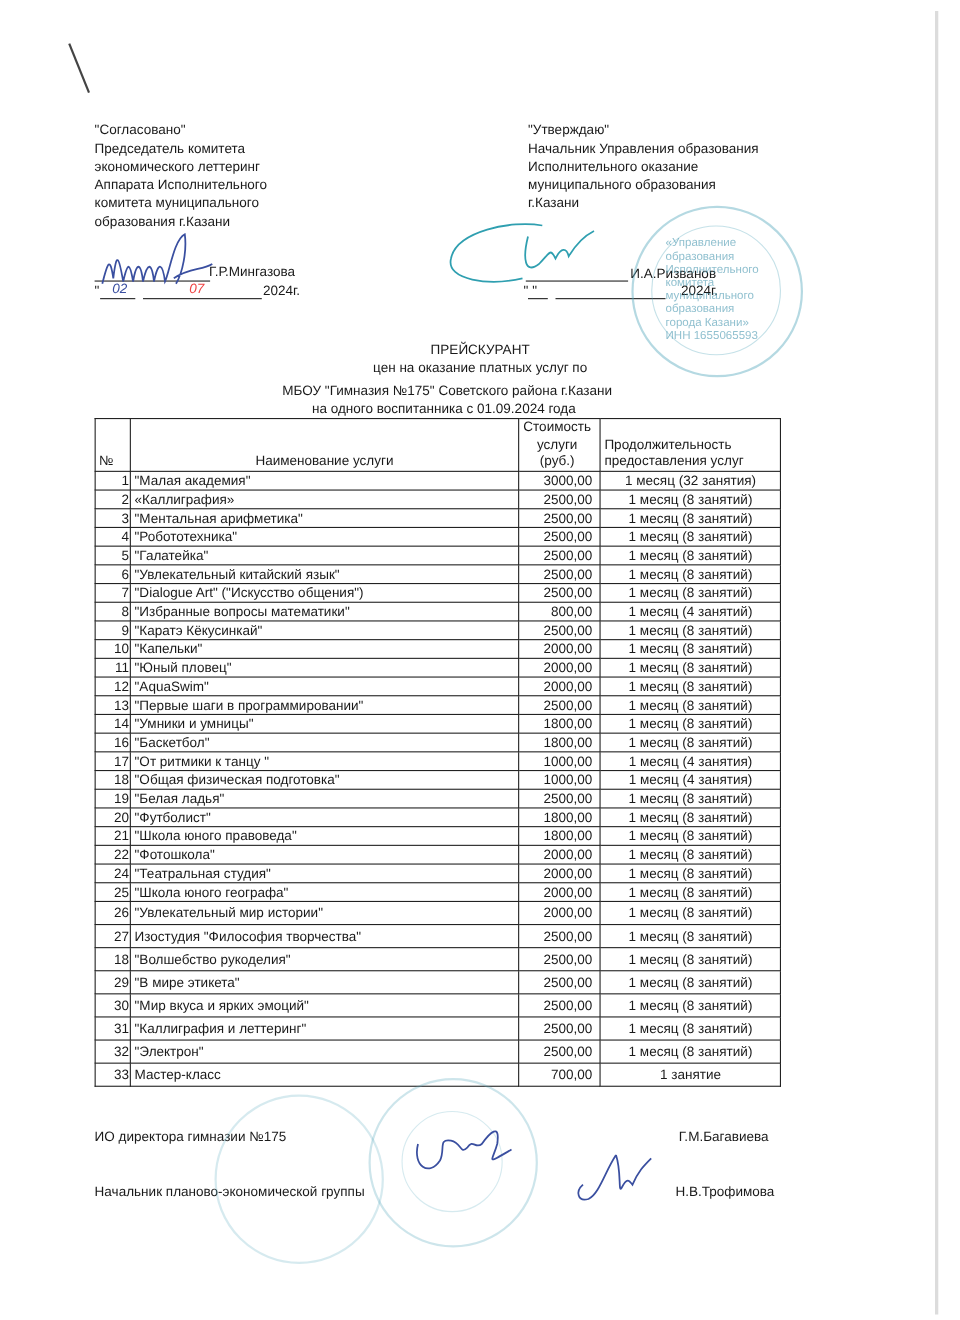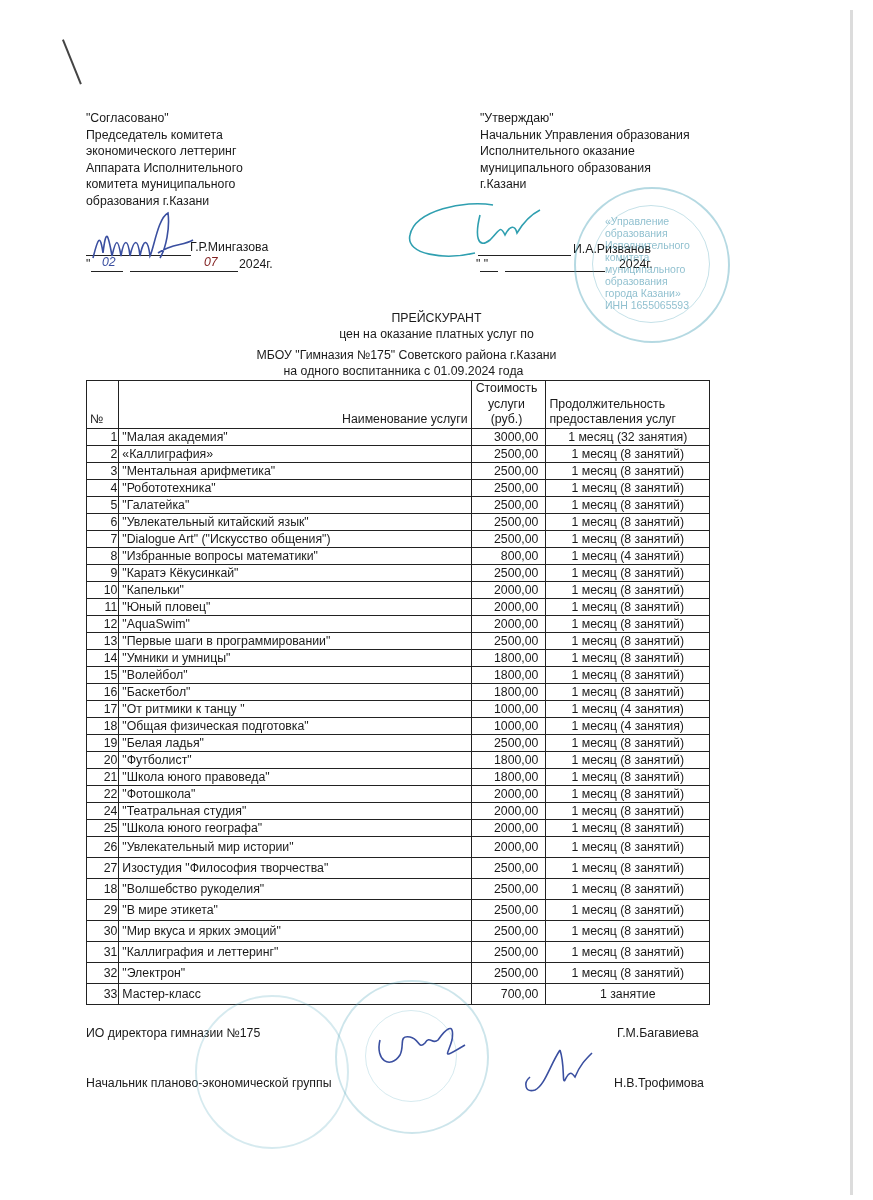--- a/index.html
+++ b/index.html
@@ -15,21 +15,21 @@
   .title { position:absolute; left:0; width:873px; text-align:center; font-size:12.3px; white-space:nowrap; }
   table.price { position:absolute; left:86px; top:380px; width:624px; border-collapse:collapse;
                 font-size:12.3px; }
   table.price td, table.price th { border:1px solid #222; padding:0 3px; font-weight:normal; height:16px;
                 white-space:nowrap; }
   table.price th { vertical-align:bottom; line-height:15.5px; }
   .c-num { width:28px; text-align:right; padding-right:1px !important; }
   .c-name { width:352px; text-align:left; }
   .c-price { width:64px; text-align:right; padding-right:7px !important; }
   .c-dur { width:158px; text-align:center; }
-  th.c-name { text-align:right; }
+  th.c-name { text-align:center; }
   th.c-num { text-align:left; }
   th.c-price { text-align:center; }
   th.c-dur { text-align:left; }
   tr.tall td { height:20px; }
   .stamp { position:absolute; border-radius:50%; border:2px solid rgba(90,170,190,0.45); }
   .stamp-inner { position:absolute; border-radius:50%; border:1.5px solid rgba(90,170,190,0.35); }
   .stamp-text { position:absolute; color:rgba(70,150,175,0.6); font-size:10.5px; line-height:12px; text-align:left; white-space:nowrap; }
   svg.sig { position:absolute; overflow:visible; }
 </style>
 </head>
@@ -44,21 +44,21 @@
   <div>экономического леттеринг</div>
   <div>Аппарата Исполнительного</div>
   <div>комитета муниципального</div>
   <div>образования г.Казани</div>
 </div>
 <div class="sigline" style="left:86px; top:255px; width:105px;"></div>
 <div class="sig-name" style="left:190px; top:240px;">Г.Р.Мингазова</div>
 <div class="sig-name" style="left:86px; top:257px;">"</div>
 <div class="sig-name" style="left:102px; top:255px; color:#3a4fa0; font-style:italic;">02</div>
 <div class="sigline" style="left:91px; top:271px; width:32px;"></div>
-<div class="sig-name" style="left:172px; top:255px; color:#7f1d1d; font-style:italic;margin-left:32px;">07</div>
+<div class="sig-name" style="left:172px; top:255px; color:#ef4444; font-style:italic;">07</div>
 <div class="sigline" style="left:130px; top:271px; width:108px;"></div>
 <div class="sig-name" style="left:239px; top:257px;">2024г.</div>
 <svg class="sig" style="left:88px; top:208px;" width="110" height="60">
   <path d="M5 50 C10 30, 12 25, 15 45 C18 20, 20 25, 24 48 C28 30, 30 30, 33 48 C36 30, 40 30, 42 48 C46 30, 50 30, 52 48 C56 28, 60 32, 62 48 C66 40, 70 10, 80 5 C82 20, 78 40, 72 50 M70 45 C85 35, 95 38, 105 32" stroke="#3a4fa0" stroke-width="1.6" fill="none"></path>
 </svg>
 
 <div class="block" style="left:480px; top:110px;">
   <div>"Утверждаю"</div>
   <div>Начальник Управления образования</div>
   <div>Исполнительного оказание</div>
@@ -188,26 +188,20 @@
         <td class="c-price">2500,00</td>
         <td class="c-dur">1 месяц (8 занятий)</td>
       </tr>
       <tr>
         <td class="c-num">14</td>
         <td class="c-name">"Умники и умницы"</td>
         <td class="c-price">1800,00</td>
         <td class="c-dur">1 месяц (8 занятий)</td>
       </tr>
       <tr>
-        <td class="c-num">15</td>
-        <td class="c-name">"Волейбол"</td>
-        <td class="c-price">1800,00</td>
-        <td class="c-dur">1 месяц (8 занятий)</td>
-      </tr>
-      <tr>
         <td class="c-num">16</td>
         <td class="c-name">"Баскетбол"</td>
         <td class="c-price">1800,00</td>
         <td class="c-dur">1 месяц (8 занятий)</td>
       </tr>
       <tr>
         <td class="c-num">17</td>
         <td class="c-name">"От ритмики к танцу "</td>
         <td class="c-price">1000,00</td>
         <td class="c-dur">1 месяц (4 занятия)</td>

